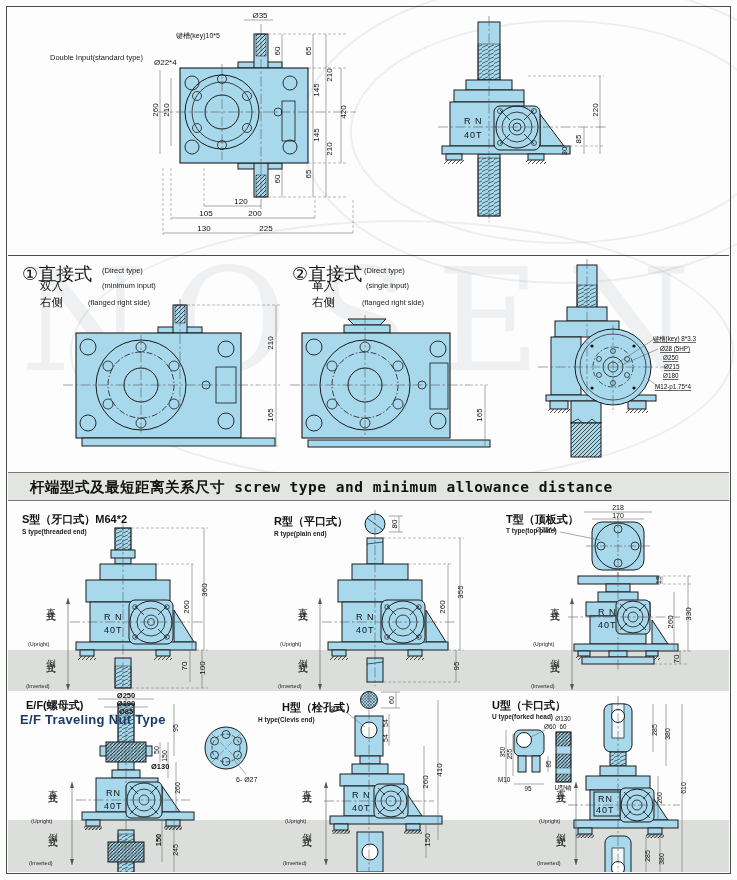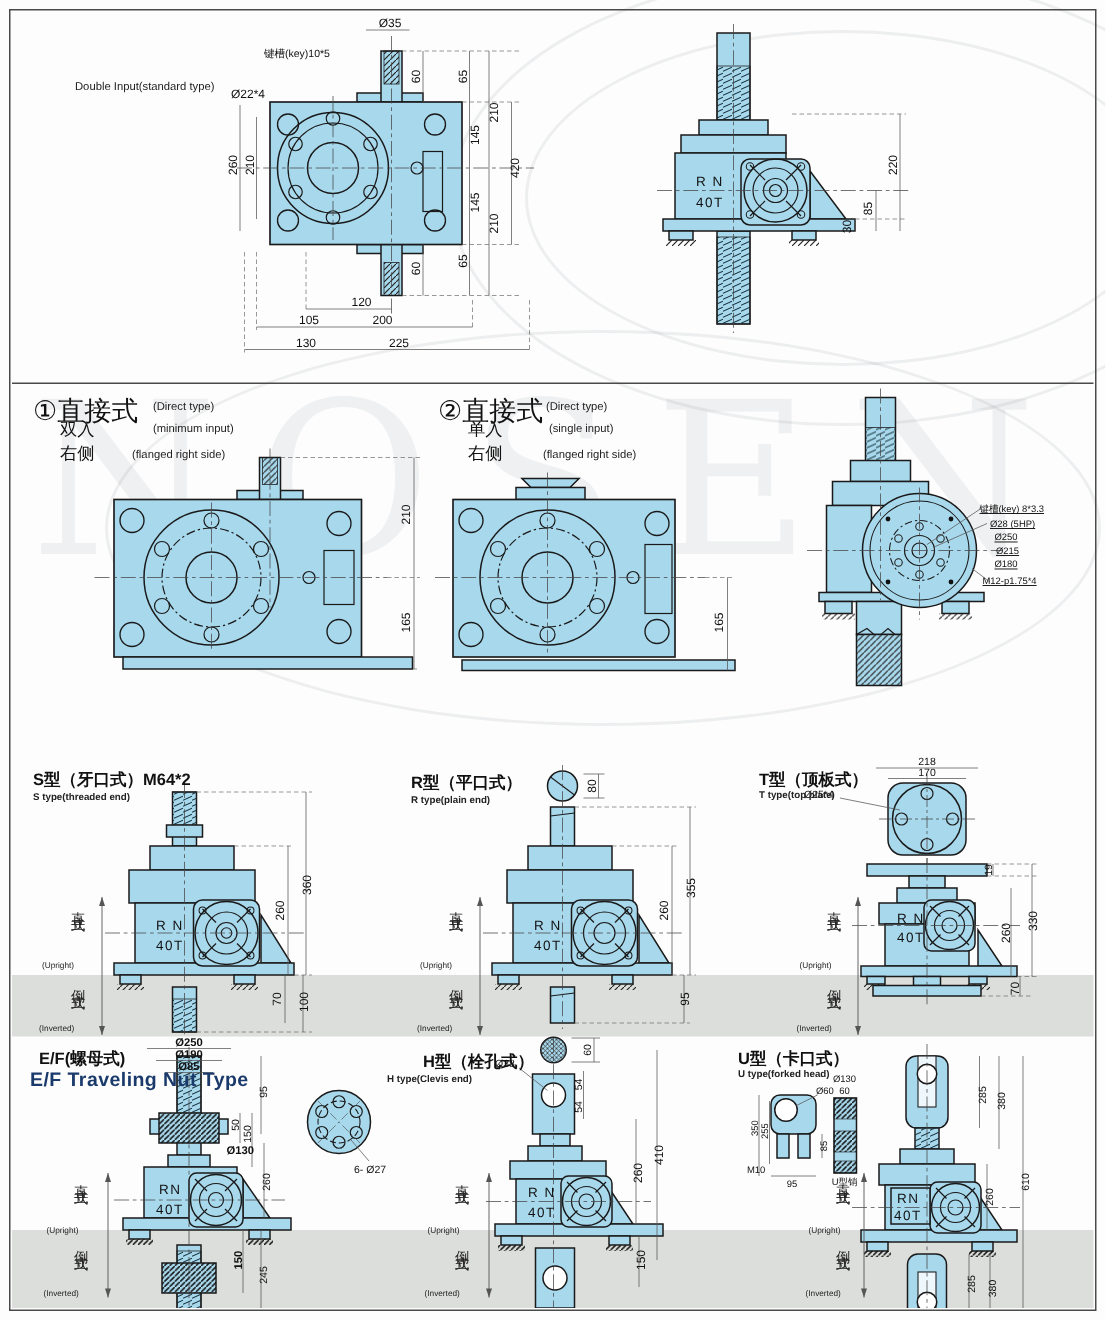--- a/index.html
+++ b/index.html
@@ -296,20 +296,21 @@
       <line x1="640" y1="124" x2="652" y2="133" stroke="#555" stroke-width=".5"></line>
       <text class="ann" x="645" y="86">键槽(key) 8*3.3</text>
       <text class="ann" x="652" y="96">Ø28 (5HP)</text>
       <text class="ann" x="655" y="105">Ø250</text>
       <text class="ann" x="656" y="114">Ø215</text>
       <text class="ann" x="655" y="123">Ø180</text>
       <text class="ann" x="647" y="134">M12-p1.75*4</text>
     </g>
   </svg>
 
+  <div class="banner">杆端型式及最短距离关系尺寸 screw type and minimum allowance distance</div>
 
   <div class="t row-title" style="left:22px;top:512px;">S型（牙口式）M64*2</div>
   <div class="t en-xs" style="left:22px;top:528px;">S type(threaded end)</div>
   <div class="t row-title" style="left:274px;top:514px;">R型（平口式）</div>
   <div class="t en-xs" style="left:274px;top:530px;">R type(plain end)</div>
   <div class="t row-title" style="left:506px;top:512px;">T型（顶板式）</div>
   <div class="t en-xs" style="left:506px;top:527px;">T type(top plate)</div>
 
   <svg class="sec" style="left:8px;top:502px;" width="721" height="188" viewBox="0 0 721 188">
     <defs>

